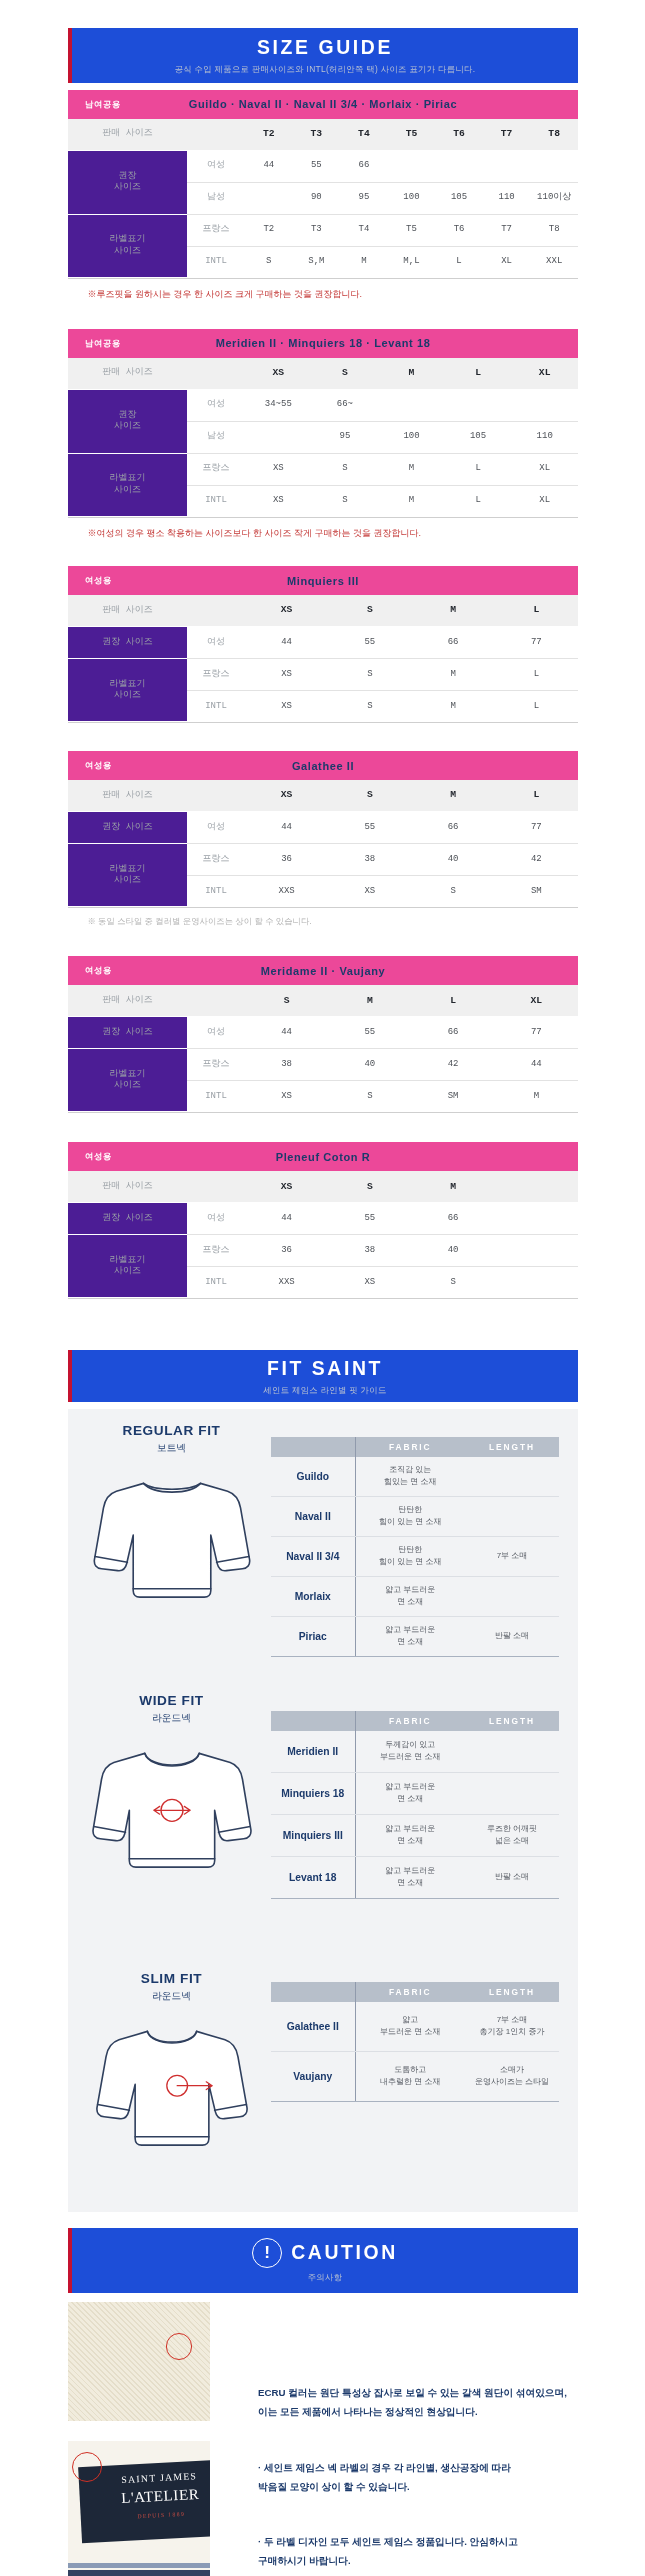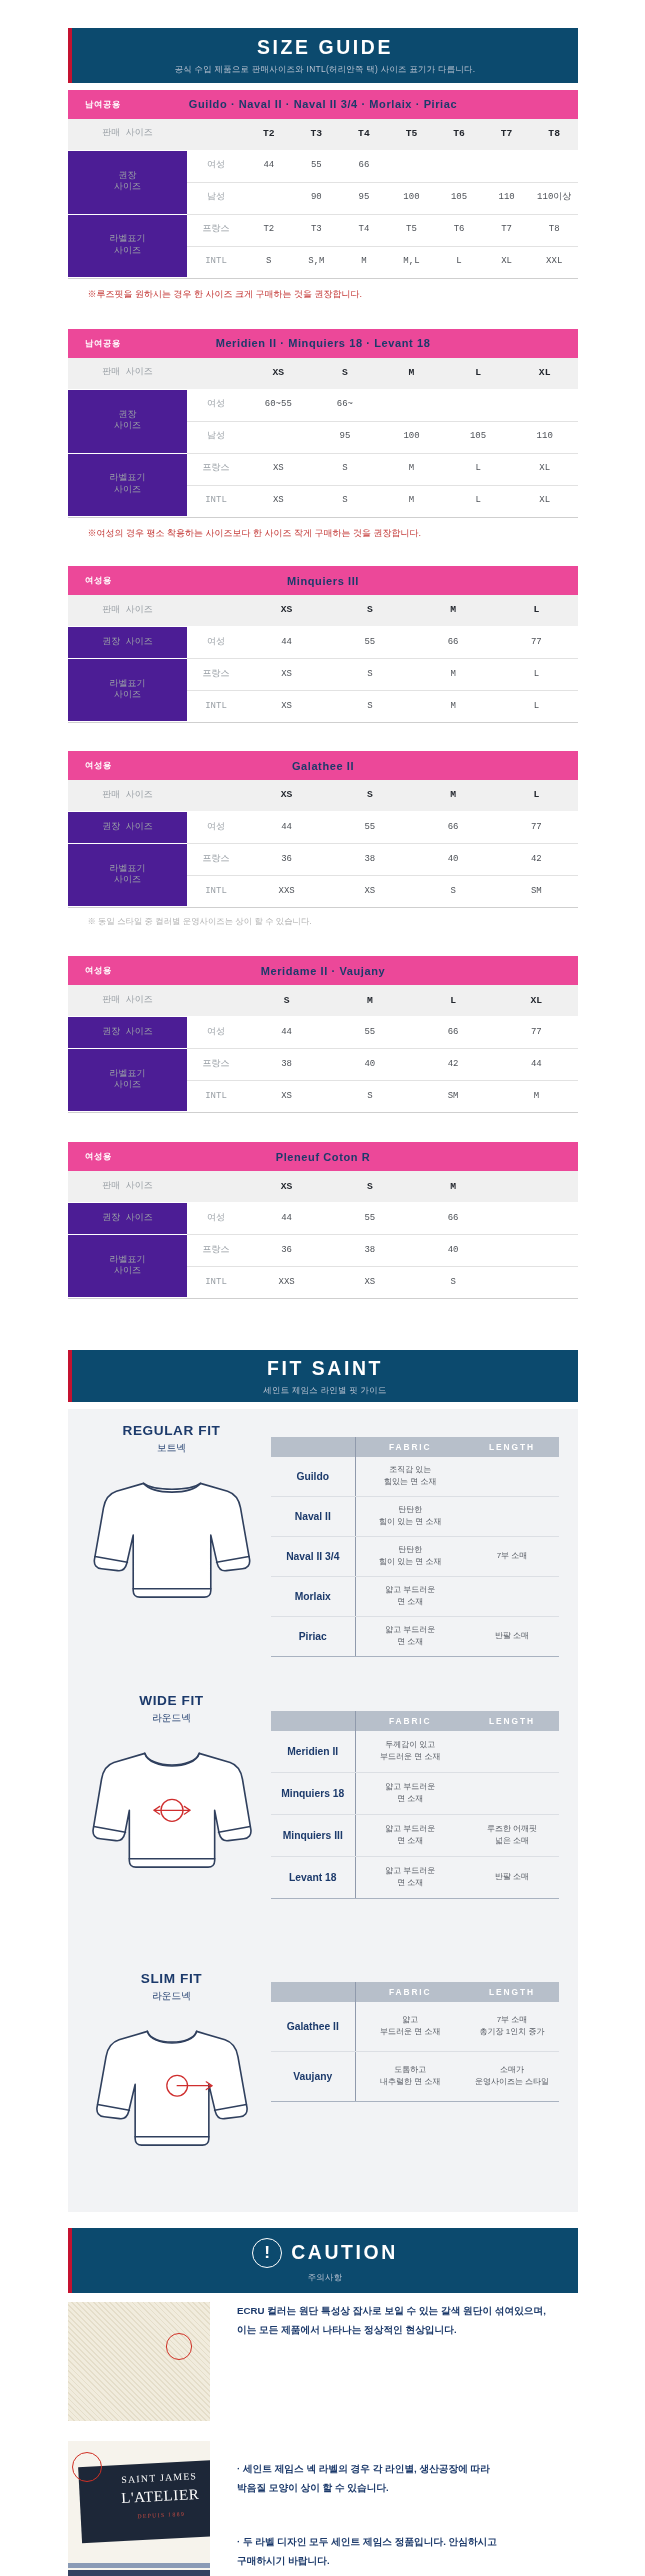--- a/index.html
+++ b/index.html
@@ -1,20 +1,20 @@
 <!DOCTYPE html>
 <html style="font-size:10.3px"><head>
 <meta charset="utf-8">
 <style>
   html,body{margin:0;padding:0;background:#fff;}
   body{width:646px;font-family:"Liberation Sans",sans-serif;}
   .content{width:510px;margin:0 auto;position:relative;}
 
   
-  .banner{background:#0c4a6e;border-left:4.5px solid #c41230;color:#fff;text-align:center;
+  .banner{background:#1d4ed8;border-left:4.5px solid #c41230;color:#fff;text-align:center;
           display:flex;flex-direction:column;justify-content:center;box-sizing:border-box;}
   .banner .bt{font-size:19.4px;font-weight:bold;letter-spacing:2.6px;}
   .banner .bs{color:#b9c2d1;font-size:8.4px;margin-top:4.5px;letter-spacing:0.3px;}
   .banner.b-size{margin-top:28px;height:55px;}
   .banner.b-fit{margin-top:51px;height:52px;}
   .banner.b-caution{margin-top:16px;height:65px;}
   .cau-row{display:flex;align-items:center;justify-content:center;gap:9px;}
   .cau-circle{width:28px;height:28px;border:1.9px solid #fff;border-radius:50%;
               display:flex;align-items:center;justify-content:center;font-size:17.4px;font-weight:bold;}
 
@@ -49,21 +49,21 @@
   .fit td.name{font-weight:bold;color:#1c3a6b;font-size:10.3px;}
   .fit td.fab,.fit td.len{font-size:8px;color:#565b63;white-space:pre-line;line-height:1.5;}
   .fit th.fab,.fit td.fab{border-left:0.6px solid #909aac;}
   .fit tr:last-child td{border-bottom:0.6px solid #a9b2c0;}
   .ft1{top:28px;} .ft1 td{height:37px;}
   .ft2{top:302px;} .ft2 td{height:39px;}
   .ft3{top:573px;} .ft3 td{height:47px;}
   .fl1{top:14px;} .fl2{top:284px;} .fl3{top:562px;}
 
   
-  .cblock{display:flex;align-items:flex-start;}
+  .cblock{display:flex;align-items:flex-end;gap:21px;}
   .cb1{margin-top:9.7px;height:119px;}
   .cb2{margin-top:19.4px;height:149px;}
   .cimg{position:relative;width:142px;height:100%;overflow:hidden;flex:none;}
   .swatch{background:#f1ecdd;
           background-image:repeating-linear-gradient(45deg,rgba(196,184,152,.28) 0 1.3px,rgba(0,0,0,0) 1.3px 3.9px);}
   .labelimg{background:#f6f3ec;}
   .redcircle{position:absolute;border:1.3px solid #d03025;border-radius:50%;}
   .necklabel{position:absolute;left:11.6px;top:22px;width:161px;height:76px;background:#1d2738;
              transform:rotate(-3deg);color:#fff;text-align:center;padding-top:9px;box-sizing:border-box;
              font-family:"Liberation Serif",serif;}
@@ -175,21 +175,21 @@
       <td>XS</td>
       <td>S</td>
       <td>M</td>
       <td>L</td>
       <td>XL</td>
     </tr>
     <tr>
       <td class="lbl" rowspan="2">권장
 사이즈</td>
       <td class="sub">여성</td>
-      <td>60~55</td>
+      <td>34~55</td>
       <td>66~</td>
       <td></td>
       <td></td>
       <td></td>
     </tr>
     <tr>
       <td class="sub">남성</td>
       <td></td>
       <td>95</td>
       <td>100</td>

